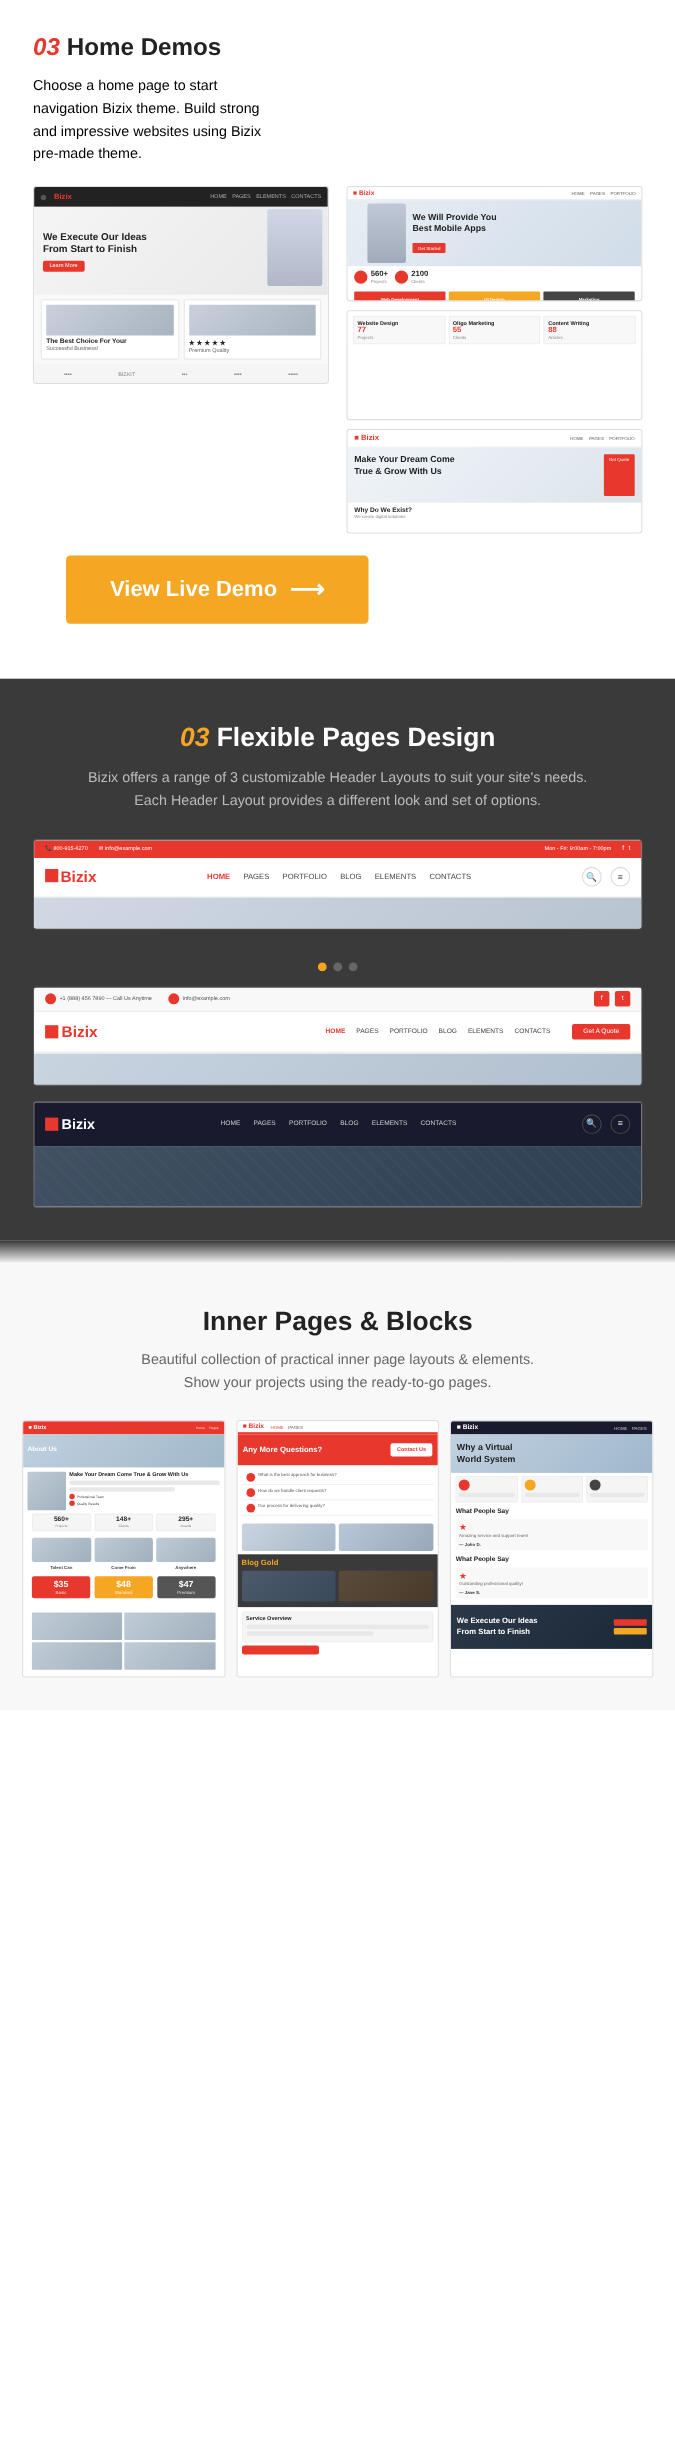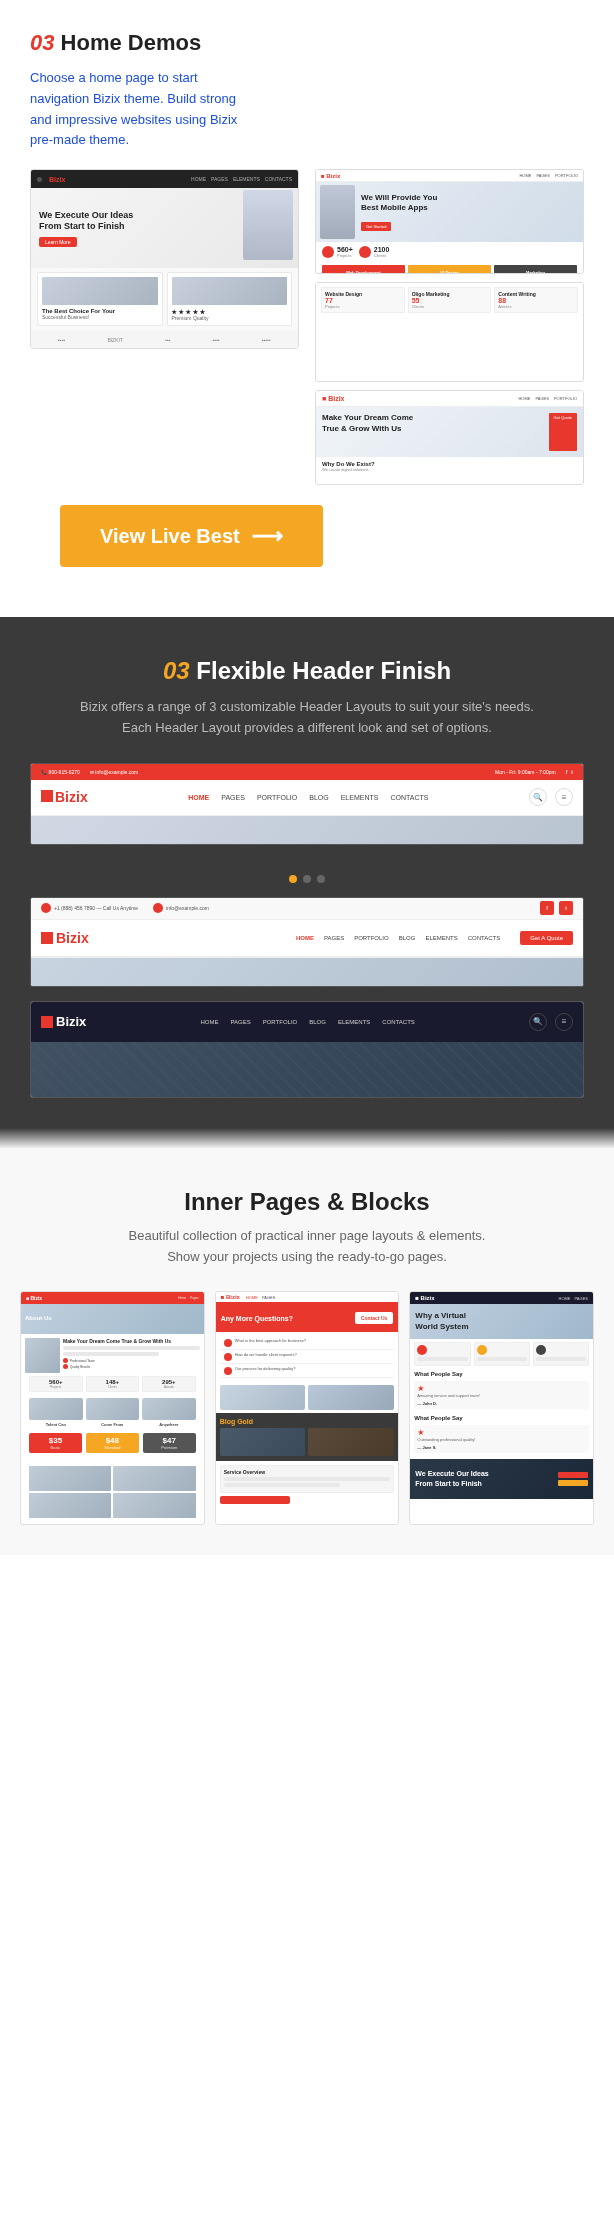--- a/index.html
+++ b/index.html
@@ -20,21 +20,21 @@
       font-weight: 700;
       color: #222;
       margin-bottom: 12px;
     }
     .section-title span.number {
       color: #e8382d;
       font-style: italic;
     }
     .home-demos-desc {
       font-size: 13px;
-      color: #1d4ed8;
+      color: #000000;
       line-height: 1.6;
       max-width: 220px;
     }
     .home-demos-layout {
       display: flex;
       gap: 16px;
       margin-top: 18px;
     }
     .home-demos-left {
       display: flex;
@@ -150,21 +150,21 @@
       height: 105px;
       background: #fff;
       border: 1px solid #ddd;
       overflow: hidden;
     }
     .right-hero {
       background: linear-gradient(135deg, #e8eeF5 0%, #d0dce8 100%);
       height: 60px;
       display: flex;
       align-items: center;
-      padding: 4px;
+      padding: 18px;
       position: relative;
     }
     .right-hero .person-img {
       width: 35px;
       height: 54px;
       background: linear-gradient(180deg, #c0c8d8 0%, #a0aab8 100%);
       border-radius: 2px;
       margin-right: 6px;
     }
     .right-hero .hero-text-block {
@@ -760,30 +760,30 @@
             <div class="why-title">Why Do We Exist?</div>
             <div class="why-text">We create digital solutions</div>
           </div>
         </div>
       </div>
     </div>
   </div>
 
   <div class="view-demo-btn-wrap">
     <button class="view-demo-btn">
-      <span>View Live Best</span>
+      <span>View Live Demo</span>
       <span class="arrow">⟶</span>
     </button>
   </div>
 </div>
 
 <div class="section-header-design">
   <h2 class="section-title">
     <span class="number">03</span>
-    <span> Flexible Header Finish</span>
+    <span> Flexible Pages Design</span>
   </h2>
   <p class="header-design-desc">Bizix offers a range of 3 customizable Header Layouts to suit your site's needs. Each Header Layout provides a different look and set of options.</p>
 
   <div class="header-mockups">
 
     <div class="header-mockup hm1">
       <div class="top-bar">
         <span class="contact">📞 800-915-6270</span>
         <span class="contact">✉ info@example.com</span>
         <span class="hours">Mon - Fri: 9:00am - 7:00pm</span>

